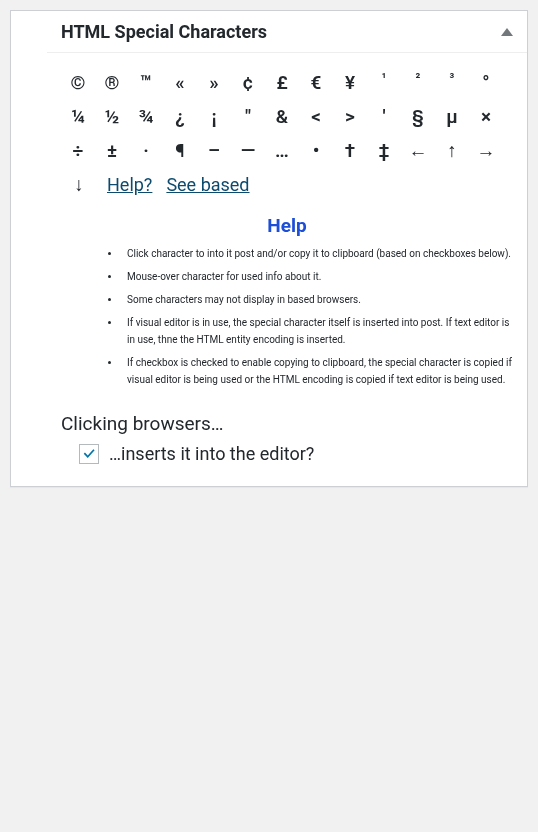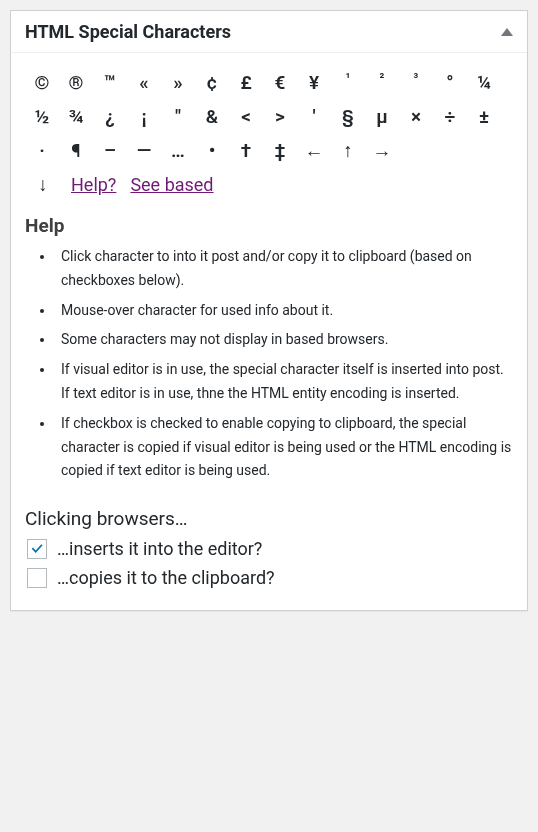--- a/index.html
+++ b/index.html
@@ -10,20 +10,21 @@
     body {
       font-family: -apple-system, BlinkMacSystemFont, "Segoe UI", Roboto, Oxygen-Sans, Ubuntu, Cantarell, "Helvetica Neue", sans-serif;
       background: #f1f1f1;
       padding: 10px;
       width: 538px;
     }
     .metabox {
       background: #fff;
       border: 1px solid #ccd0d4;
       box-shadow: 0 1px 1px rgba(0,0,0,.04);
+      padding-left: 36px;
     }
     .metabox-header {
       display: flex;
       justify-content: space-between;
       align-items: center;
       padding: 10px 14px;
       border-bottom: 1px solid #eee;
       cursor: pointer;
     }
     .metabox-title {
@@ -74,55 +75,57 @@
       padding-left: 4px;
     }
     .down-arrow {
       font-size: 19px;
       font-weight: 600;
       color: #23282d;
       width: 28px;
       text-align: center;
     }
     .link {
-      color: #701a75;
+      color: #0c4a6e;
       text-decoration: underline;
       font-size: 18px;
       cursor: pointer;
     }
     .help-heading {
       font-size: 19px;
       font-weight: 700;
-      color: #404040;
-      margin-bottom: 8px;
+      color: #1d4ed8;
+      margin-bottom: 8px;
+      text-align: center;
     }
     .help-list {
       list-style: disc;
       padding-left: 30px;
       margin-bottom: 24px;
     }
     .help-list li {
-      font-size: 14px;
+      font-size: 10px;
       color: #23282d;
       line-height: 1.7;
       margin-bottom: 6px;
       padding-left: 6px;
+      margin-left: 30px;
     }
     .click-heading {
       font-size: 19px;
       color: #23282d;
       margin-bottom: 8px;
       font-weight: 400;
     }
     .checkbox-row {
       display: flex;
       align-items: center;
       gap: 10px;
       margin-bottom: 8px;
-      margin-left: 2px;
+      margin-left: 18px;
     }
     .checkbox {
       width: 20px;
       height: 20px;
       border: 1px solid #b4b9be;
       background: #fff;
       display: inline-flex;
       align-items: center;
       justify-content: center;
       cursor: pointer;
@@ -210,19 +213,15 @@
       <li>If checkbox is checked to enable copying to clipboard, the special character is copied if visual editor is being used or the HTML encoding is copied if text editor is being used.</li>
     </ul>
 
     <div class="click-heading">Clicking browsers…</div>
 
     <div class="checkbox-row">
       <span class="checkbox checked"></span>
       <label class="checkbox-label">…inserts it into the editor?</label>
     </div>
 
-    <div class="checkbox-row">
-      <span class="checkbox"></span>
-      <label class="checkbox-label">…copies it to the clipboard?</label>
-    </div>
 
   </div>
 </div>
 
 </body></html>

